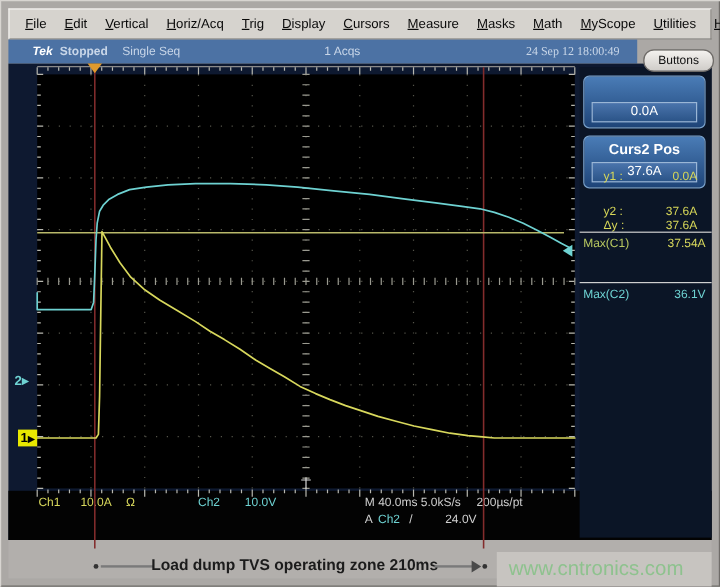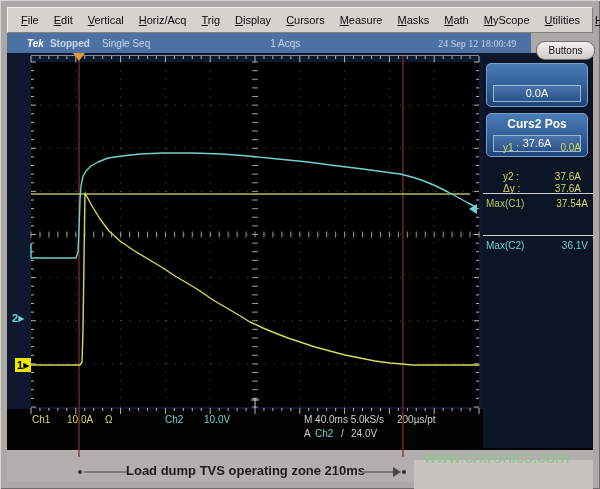--- a/index.html
+++ b/index.html
@@ -45,21 +45,21 @@
     color:#fff;font-size:11px;text-align:center;line-height:15px;}
   .cur-row{position:absolute;left:20px;width:78px;height:12px;font-size:10px;color:#d8d858;}
   .cur-row .v{position:absolute;right:0;}
   .sep{position:absolute;left:0;width:110px;height:1px;background:#cfcfcf;}
   .meas-row{position:absolute;left:3px;width:104px;font-size:10px;}
   .meas-row .v{position:absolute;right:2px;margin-left:36px;}
   .lab-olv{color:#b8c860;}
   
   .strip{position:absolute;left:7px;top:450px;width:586px;height:32px;background:#b2afac;z-index:2;}
   .wmband{position:absolute;left:414px;top:460px;width:179px;height:29px;background:#c7c4c0;z-index:3;}
-  .watermark{position:absolute;left:424px;top:448px;z-index:3;font-size:17px;color:#8ec28e;white-space:nowrap;}
+  .watermark{position:absolute;left:424px;top:464px;z-index:3;font-size:17px;color:#8ec28e;white-space:nowrap;}
   .anno-text{position:absolute;left:126px;top:463px;width:238px;text-align:center;z-index:3;
     font-size:13px;font-weight:bold;color:#1c1c1c;white-space:nowrap;}
   .anno-dot{position:absolute;width:4px;height:4px;border-radius:50%;background:#333;z-index:3;}
   .anno-line{position:absolute;height:2px;background:#7a7a7a;z-index:3;}
   .anno-arrow{position:absolute;width:0;height:0;border:5px solid transparent;border-left:8px solid #4a4a4a;z-index:3;}
   
   .scope-svg{position:absolute;left:0;top:0;z-index:5;pointer-events:none;}
 </style>
 </head>
 <body>
@@ -97,21 +97,21 @@
     <span class="c-yel" style="left:25px;top:5px">Ch1</span>
     <span class="c-yel" style="left:60px;top:5px">10.0A</span>
     <span class="c-yel" style="left:98px;top:5px">Ω</span>
     <span class="c-cyn" style="left:158px;top:5px">Ch2</span>
     <span class="c-cyn" style="left:197px;top:5px">10.0V</span>
     <span class="c-wht" style="left:297px;top:5px">M 40.0ms 5.0kS/s</span>
     <span class="c-wht" style="left:390px;top:5px">200µs/pt</span>
     <span class="c-wht" style="left:297px;top:19px">A</span>
     <span class="c-cyn" style="left:308px;top:19px">Ch2</span>
     <span class="c-wht" style="left:334px;top:19px">/</span>
-    <span class="c-wht" style="left:344px;top:19px">24.0V</span>
+    <span class="c-wht" style="left:364px;top:19px">24.0V</span>
   </div>
 
   <div class="ch2-marker"><span>2</span><span class="arr">▶</span></div>
   <div class="ch1-marker">
       <span>1</span>
       <span class="arr">▶</span>
     </div>
 
   <div class="rpanel">
     <div class="ctrl" style="top:7px">

